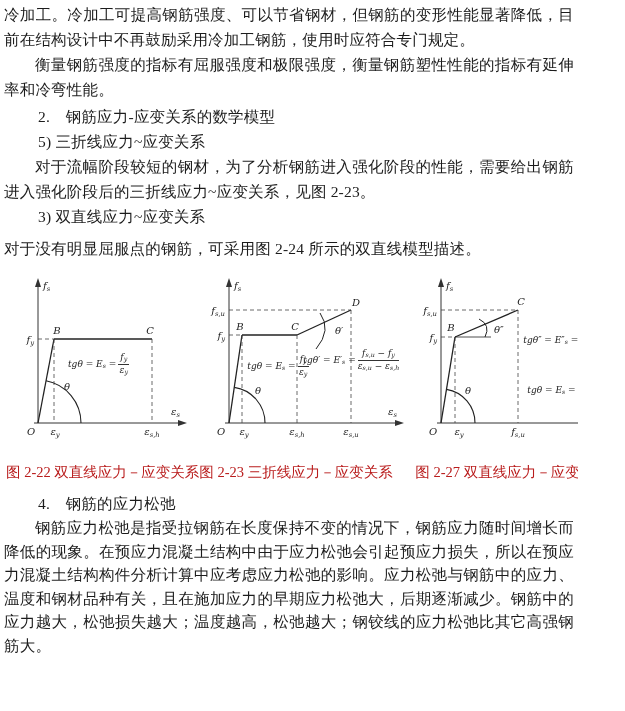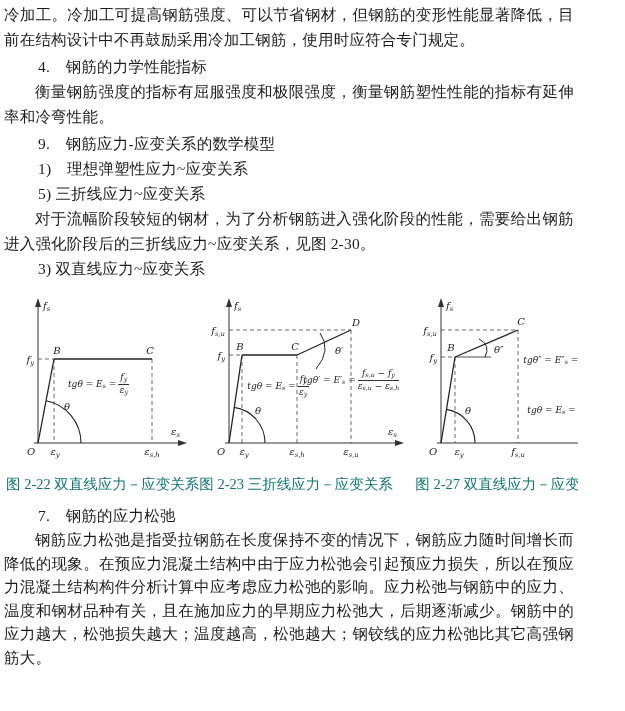--- a/index.html
+++ b/index.html
@@ -21,47 +21,46 @@
   }
   .fig-col{display:flex;flex-direction:column;align-items:flex-start;}
   .fig{position:relative;height:182px;}
   .fig svg{display:block;}
   .fig svg text{
     font-family:"DejaVu Serif","Liberation Serif",serif;
     font-style:italic;font-size:10px;fill:#222;
   }
   .fig svg tspan.sub{font-size:68%;baseline-shift:-22%;}
   .fig-caption{
-    margin-top:1px;font-size:14.5px;color:#0f766e;text-align:center;
+    margin-top:9px;font-size:14.5px;color:#b91c1c;text-align:center;
     line-height:17px;white-space:nowrap;
   }
   .formula{
     position:absolute;display:flex;align-items:center;white-space:nowrap;
     font-family:"DejaVu Serif","Liberation Serif",serif;
     font-style:italic;font-size:9px;color:#222;line-height:1.1;
   }
   .formula span.sub{font-size:70%;vertical-align:-20%;}
   .frac{display:inline-flex;flex-direction:column;text-align:center;margin-left:2px;}
   .frac .num{border-bottom:1px solid #333;padding:0 2px 1px 2px;}
   .frac .den{padding-top:1px;}
   .relax-par{line-height:23.5px !important;}
 </style>
 </head>
 <body>
 
 <div class="page">
 
   <p>冷加工。冷加工可提高钢筋强度、可以节省钢材，但钢筋的变形性能显著降低，目前在结构设计中不再鼓励采用冷加工钢筋，使用时应符合专门规定。</p>
-  <p class="heading">4.　钢筋的力学性能指标</p>
   <p class="indent">衡量钢筋强度的指标有屈服强度和极限强度，衡量钢筋塑性性能的指标有延伸率和冷弯性能。</p>
-  <p class="heading">9.　钢筋应力-应变关系的数学模型</p>
-  <p class="subheading">1)　理想弹塑性应力~应变关系</p>
+  <p class="heading">2.　钢筋应力-应变关系的数学模型</p>
   <p class="subheading">5) 三折线应力~应变关系</p>
-  <p class="indent">对于流幅阶段较短的钢材，为了分析钢筋进入强化阶段的性能，需要给出钢筋进入强化阶段后的三折线应力~应变关系，见图 2-30。</p>
+  <p class="indent">对于流幅阶段较短的钢材，为了分析钢筋进入强化阶段的性能，需要给出钢筋进入强化阶段后的三折线应力~应变关系，见图 2-23。</p>
   <p class="subheading">3) 双直线应力~应变关系</p>
+  <p class="flush">对于没有明显屈服点的钢筋，可采用图 2-24 所示的双直线模型描述。</p>
 
   <div class="figures-row">
 
     <div class="fig-col">
       <div class="fig" style="width:192px;">
         <svg width="192" height="182" viewBox="0 0 192 182">
           <g stroke="#333" stroke-width="1" fill="none">
             <line x1="32" y1="150" x2="32" y2="12"></line>
             <line x1="28" y1="150" x2="174" y2="150"></line>
           </g>
@@ -206,16 +205,16 @@
               <span class="num"><span>f</span><span class="sub">y</span></span>
               <span class="den"><span>ε</span><span class="sub">y</span></span>
             </span>
         </div>
       </div>
       <div class="fig-caption">图 2-27 双直线应力－应变关系</div>
     </div>
 
   </div>
 
-  <p class="heading" style="margin-top:10px !important;">7.　钢筋的应力松弛</p>
+  <p class="heading" style="margin-top:10px !important;">4.　钢筋的应力松弛</p>
   <p class="indent relax-par">钢筋应力松弛是指受拉钢筋在长度保持不变的情况下，钢筋应力随时间增长而降低的现象。在预应力混凝土结构中由于应力松弛会引起预应力损失，所以在预应力混凝土结构构件分析计算中应考虑应力松弛的影响。应力松弛与钢筋中的应力、温度和钢材品种有关，且在施加应力的早期应力松弛大，后期逐渐减少。钢筋中的应力越大，松弛损失越大；温度越高，松弛越大；钢铰线的应力松弛比其它高强钢筋大。</p>
 
 </div>
 
 </body></html>

